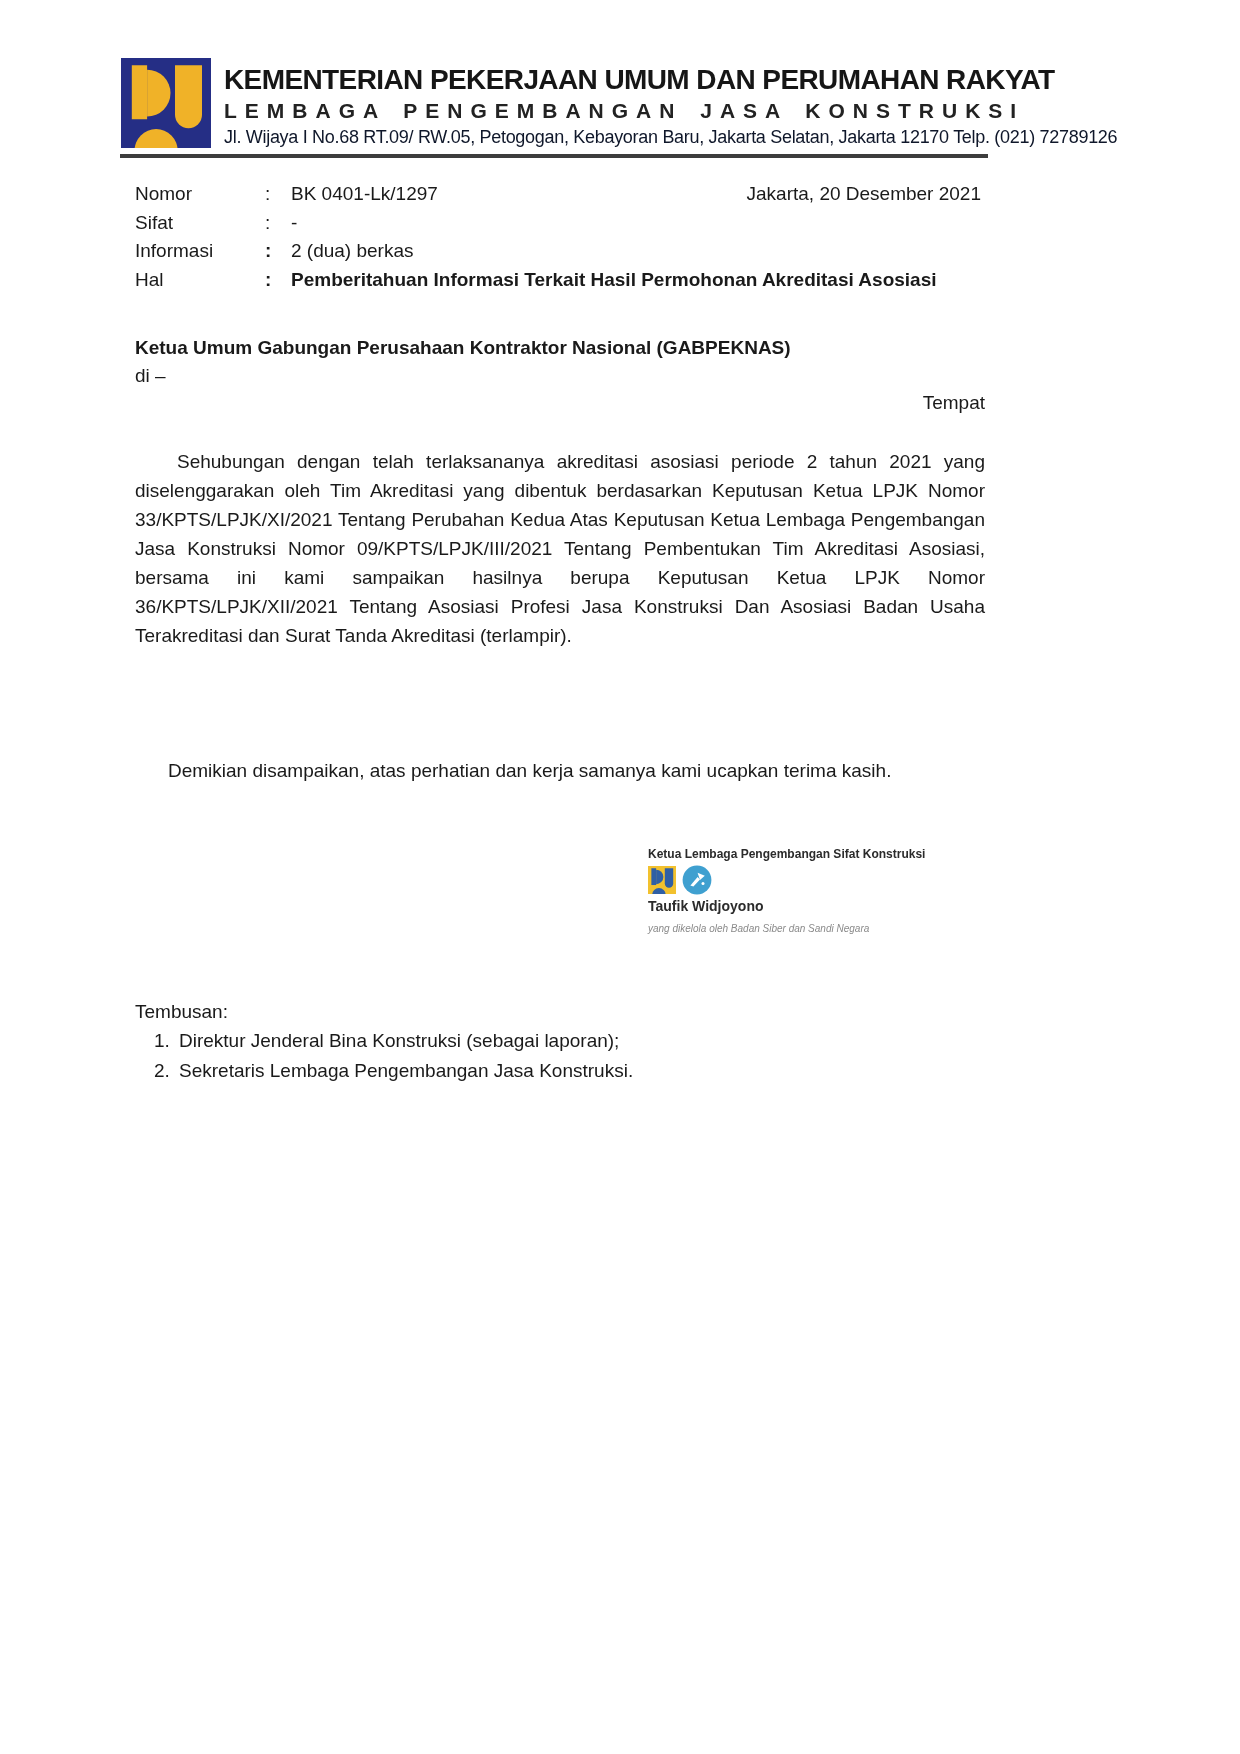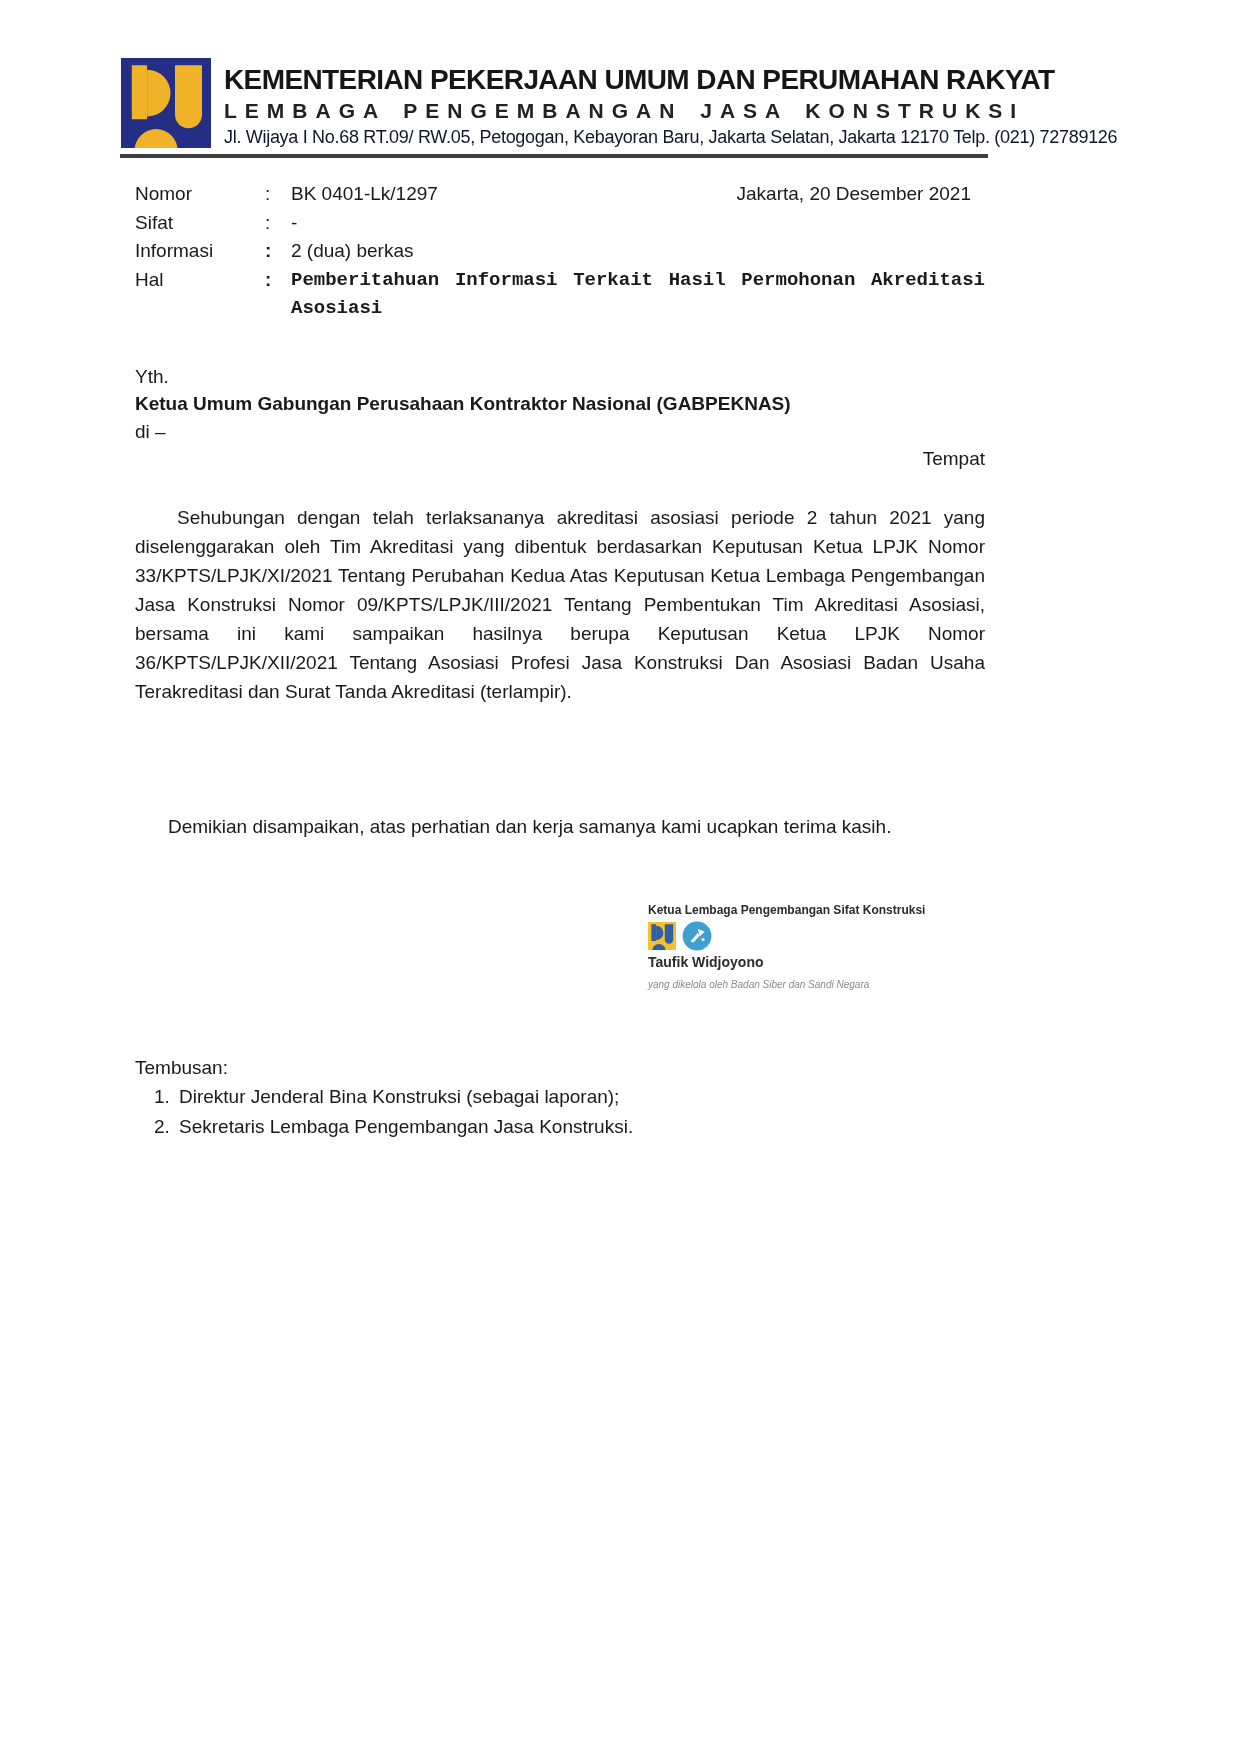--- a/index.html
+++ b/index.html
@@ -67,33 +67,32 @@
   
   .meta {
     position: relative;
     margin-top: 22px;
     font-size: 19px;
     line-height: 28.5px;
   }
   .city-date {
     position: absolute;
     top: 0;
-    right: 14px;
+    right: 4px;
     font-size: 19px;
   }
   .meta-row { display: flex; align-items: flex-start; }
   .m-label { width: 130px; flex: 0 0 auto; }
   .m-colon { width: 26px; flex: 0 0 auto; }
   .m-colon.bold { font-weight: bold; }
   .m-value { flex: 1 1 auto; }
   .m-value.bold {
     font-weight: bold;
     text-align: justify;
     text-align-last: left;
-    font-family: Liberation Mono, monospace;
   }
 
   
   .recipient { margin-top: 40px; font-size: 19px; line-height: 27.5px; }
   .recipient .name { font-weight: bold; }
   .recipient .place { margin-left: 19px; text-align: right; }
 
   
   .para {
     margin-top: 30px;
@@ -176,21 +175,20 @@
       <span class="m-value">2 (dua) berkas</span>
     </div>
     <div class="meta-row">
       <span class="m-label">Hal</span>
       <span class="m-colon bold">:</span>
       <span class="m-value bold">Pemberitahuan Informasi Terkait Hasil Permohonan Akreditasi Asosiasi</span>
     </div>
   </section>
 
   <section class="recipient">
-    <div>Yth.</div>
     <div class="name">Ketua Umum  Gabungan Perusahaan Kontraktor Nasional (GABPEKNAS)</div>
     <div>di –</div>
     <div class="place">Tempat</div>
   </section>
 
   <p class="para">Sehubungan dengan telah terlaksananya akreditasi asosiasi periode 2 tahun 2021 yang diselenggarakan oleh Tim Akreditasi yang dibentuk berdasarkan Keputusan Ketua LPJK Nomor 33/KPTS/LPJK/XI/2021 Tentang Perubahan Kedua Atas Keputusan Ketua Lembaga Pengembangan Jasa Konstruksi Nomor 09/KPTS/LPJK/III/2021 Tentang Pembentukan Tim Akreditasi Asosiasi, bersama ini kami sampaikan hasilnya berupa Keputusan Ketua LPJK Nomor 36/KPTS/LPJK/XII/2021 Tentang Asosiasi Profesi Jasa Konstruksi Dan Asosiasi Badan Usaha Terakreditasi dan Surat Tanda Akreditasi (terlampir).</p>
 
   <p class="closing">Demikian disampaikan, atas perhatian dan kerja samanya kami ucapkan terima kasih.</p>
 
   <section class="signature">

